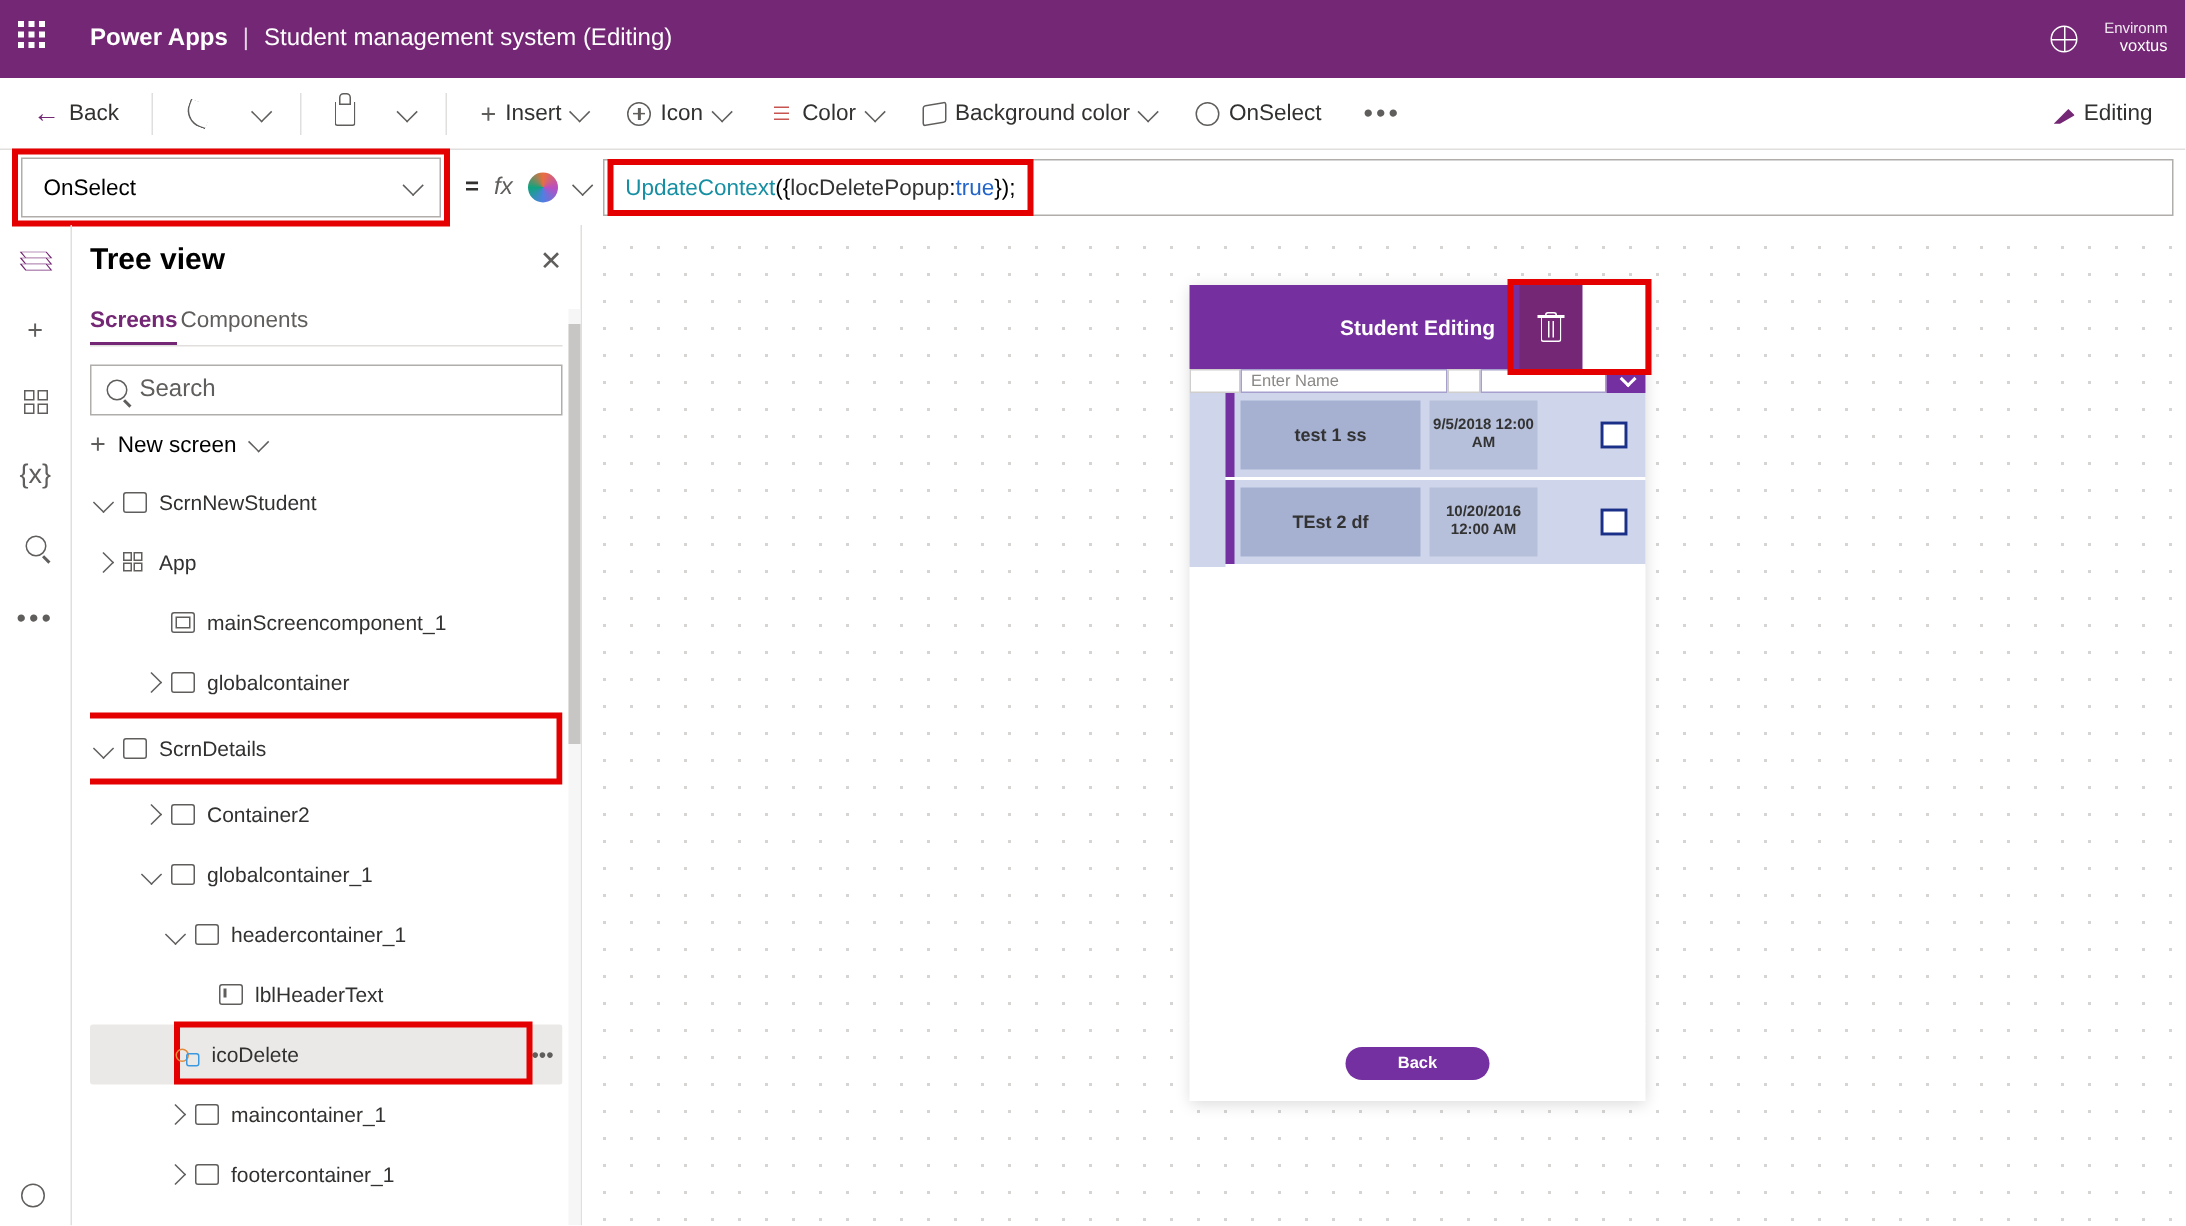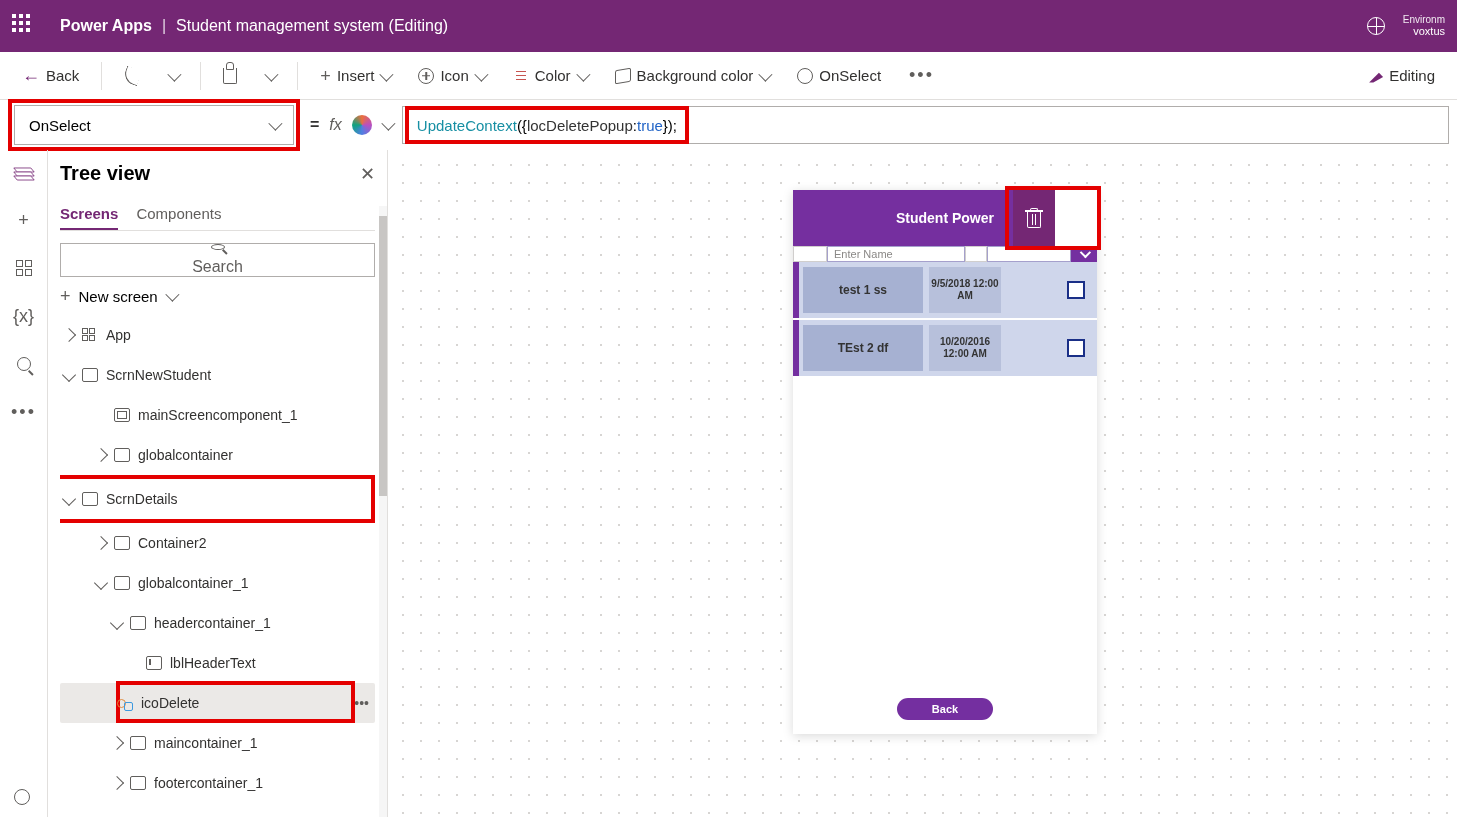--- a/index.html
+++ b/index.html
@@ -67,24 +67,24 @@
 .grid4 span{border:1.5px solid #605e5c;}
 .brace{font-family:Consolas,monospace;}
 .mag{width:14px;height:14px;border:1.5px solid #605e5c;border-radius:50%;position:relative;}
 .mag::after{content:"";position:absolute;width:6px;height:1.5px;background:#605e5c;bottom:-3px;right:-4px;transform:rotate(45deg);}
 
 
 .treepanel { width:340px; border-right:1px solid #e1dfdd; display:flex;flex-direction:column; padding: 12px 12px 0 12px; position:relative;}
 .treehead { display:flex;align-items:center;justify-content:space-between;}
 .treehead h2{font-size:20px;font-weight:600;}
 .closex{font-size:18px;color:#605e5c;cursor:pointer;}
-.tabs{display:flex;gap:18px;margin-top:14px;border-bottom:1px solid #e1dfdd;}
+.tabs{display:flex;gap:2px;margin-top:14px;border-bottom:1px solid #e1dfdd;}
 .tab{padding:6px 0;font-size:15px;color:#605e5c;cursor:pointer;}
 .tab.active{color:#742774;font-weight:600;border-bottom:2px solid #742774;}
-.searchbox{margin-top:12px;height:34px;border:1px solid #b0adab;display:flex;align-items:center;padding:0 10px;gap:8px;color:#605e5c;flex-direction:column;}
+.searchbox{margin-top:12px;height:34px;border:1px solid #b0adab;display:flex;align-items:center;padding:0 10px;gap:8px;color:#605e5c;}
 .newscreen{margin-top:10px;display:flex;align-items:center;gap:8px;font-size:15px;cursor:pointer;}
 .tree{margin-top:10px;overflow-y:auto;flex:1;font-size:14px;color:#323130;}
 .node{display:flex;align-items:center;height:40px;gap:8px;cursor:pointer;padding-left:4px;border-radius:2px;}
 .node.selected{background:#ebe9e7;}
 .node .car{width:10px;height:10px;border-right:1.4px solid #605e5c;border-bottom:1.4px solid #605e5c;}
 .node .car.right{transform:rotate(-45deg);}
 .node .car.down{transform:rotate(45deg);}
 .node .ph{width:10px;}
 .nicon{width:16px;height:14px;border:1.3px solid #605e5c;border-radius:2px;}
 .nicon.app{display:grid;grid-template:repeat(2,6px)/repeat(2,6px);gap:1px;border:none;}
@@ -123,21 +123,21 @@
 .searchrow .c2{width:110px;text-align:center;}
 .inputsrow{height:16px;display:flex;background:#fff;}
 .inputsrow .gap{width:34px;background:#fff;border:1px solid #d0cecd;}
 .inputsrow .namein{flex:1;border:1px solid #a5a0cc;padding:0 6px;font-size:11px;color:#8a8886;display:flex;align-items:center;}
 .inputsrow .g2{width:22px;border:1px solid #d0cecd;}
 .inputsrow .agein{width:84px;border:1px solid #a5a0cc;}
 .inputsrow .dd{width:26px;background:#742fa0;display:flex;align-items:center;justify-content:center;}
 .inputsrow .dd .chevw{width:8px;height:8px;border-right:2px solid #fff;border-bottom:2px solid #fff;transform:rotate(45deg) translateY(-2px);}
 
 .list{background:#cfd6eb;}
-.row{height:58px;display:flex;align-items:center;border-bottom:2px solid #fff;}
+.row{height:58px;display:flex;align-items:center;border-bottom:2px solid #fff;margin-left:24px;}
 .row .bar{width:6px;height:100%;background:#742fa0;}
 .row .nm{width:120px;height:46px;margin-left:4px;background:#a6b1d2;display:flex;align-items:center;justify-content:center;font-size:12px;font-weight:700;color:#333;}
 .row .dt{width:72px;height:46px;margin-left:6px;background:#b7c0db;font-size:10px;font-weight:700;color:#333;display:flex;align-items:center;justify-content:center;text-align:center;line-height:1.2;}
 .row .chk{width:18px;height:18px;border:2px solid #1a2f87;margin-left:auto;margin-right:12px;background:#fff;}
 
 .phonefoot{margin-top:auto;height:52px;border-top:1px solid #fff;display:flex;align-items:center;justify-content:center;}
 .backbtn{width:96px;height:22px;background:#742fa0;color:#fff;border-radius:11px;font-size:11px;font-weight:700;display:flex;align-items:center;justify-content:center;}
 
 .settingsfoot{position:absolute;left:12px;bottom:10px;}
 
@@ -299,34 +299,34 @@
       <span>Search</span>
     </div>
     <div class="newscreen">
       <span class="plus">+</span>
       <span>New screen</span>
       <span class="chev"></span>
     </div>
 
     <div class="tree">
       <div class="node">
+        <span class="car down"></span>
+        <span class="nicon"></span>
+        <span>ScrnNewStudent</span>
+      </div>
+      <div class="node">
         <span class="car right"></span>
         <span class="nicon app">
             <span></span>
             <span></span>
             <span></span>
             <span></span>
           </span>
         <span>App</span>
       </div>
-      <div class="node">
-        <span class="car down"></span>
-        <span class="nicon"></span>
-        <span>ScrnNewStudent</span>
-      </div>
       <div class="node ind2">
         <span class="ph"></span>
         <span class="nicon comp"></span>
         <span>mainScreencomponent_1</span>
       </div>
       <div class="node ind2">
         <span class="car right"></span>
         <span class="nicon"></span>
         <span>globalcontainer</span>
       </div>
@@ -380,21 +380,21 @@
       </div>
     </div>
     <div class="scrollind">
         <span></span>
       </div>
   </div>
 
   <div class="canvas">
     <div class="phone">
       <div class="phoneheader">
-        <span>Student Power</span>
+        <span>Student Editing</span>
         <div class="trashwrap">
           <div class="trashbox">
             <div class="trash">
                 <div class="lid"></div>
                 <div class="bin"></div>
               </div>
           </div>
           <div class="trashpad"></div>
         </div>
         <div class="trashhl"></div>

